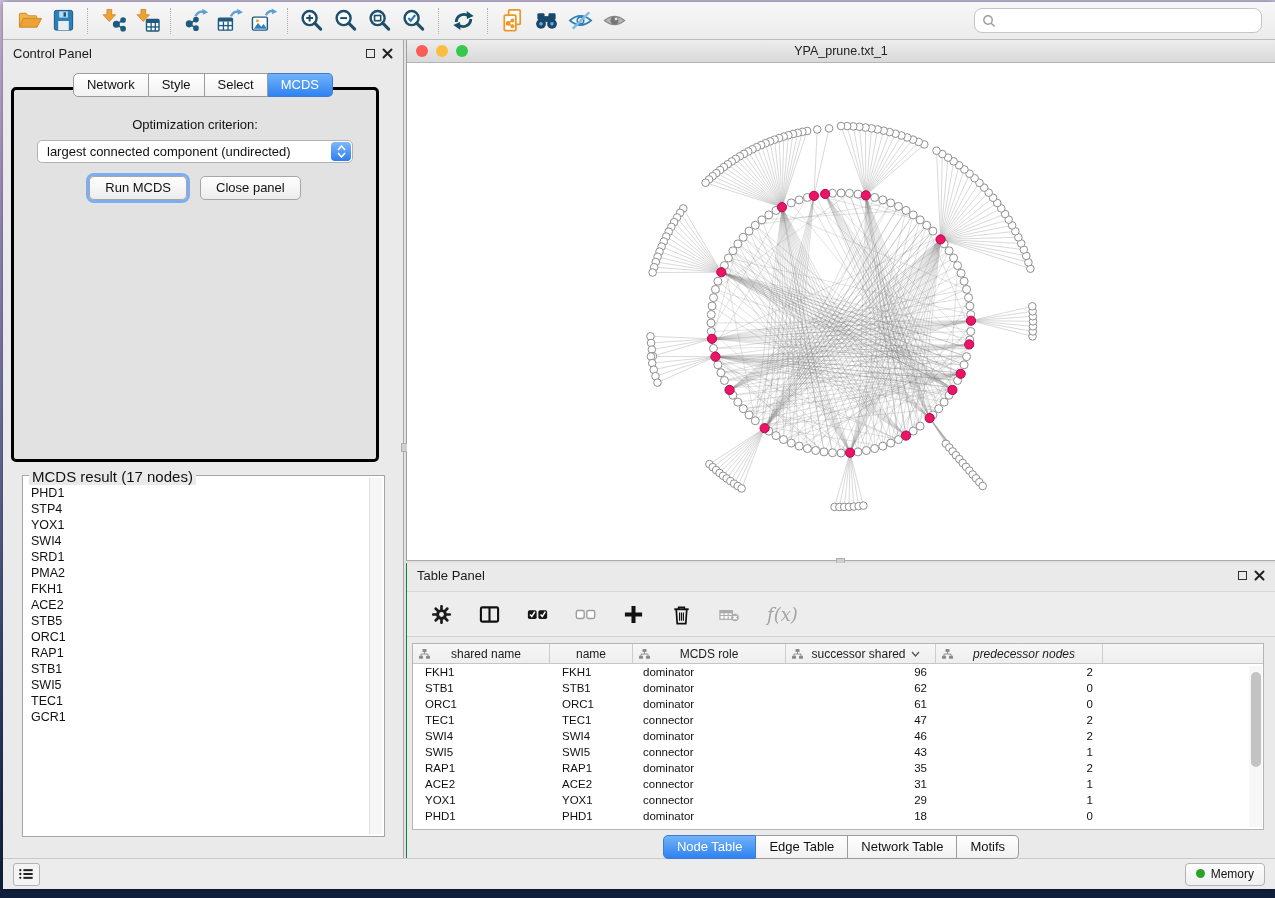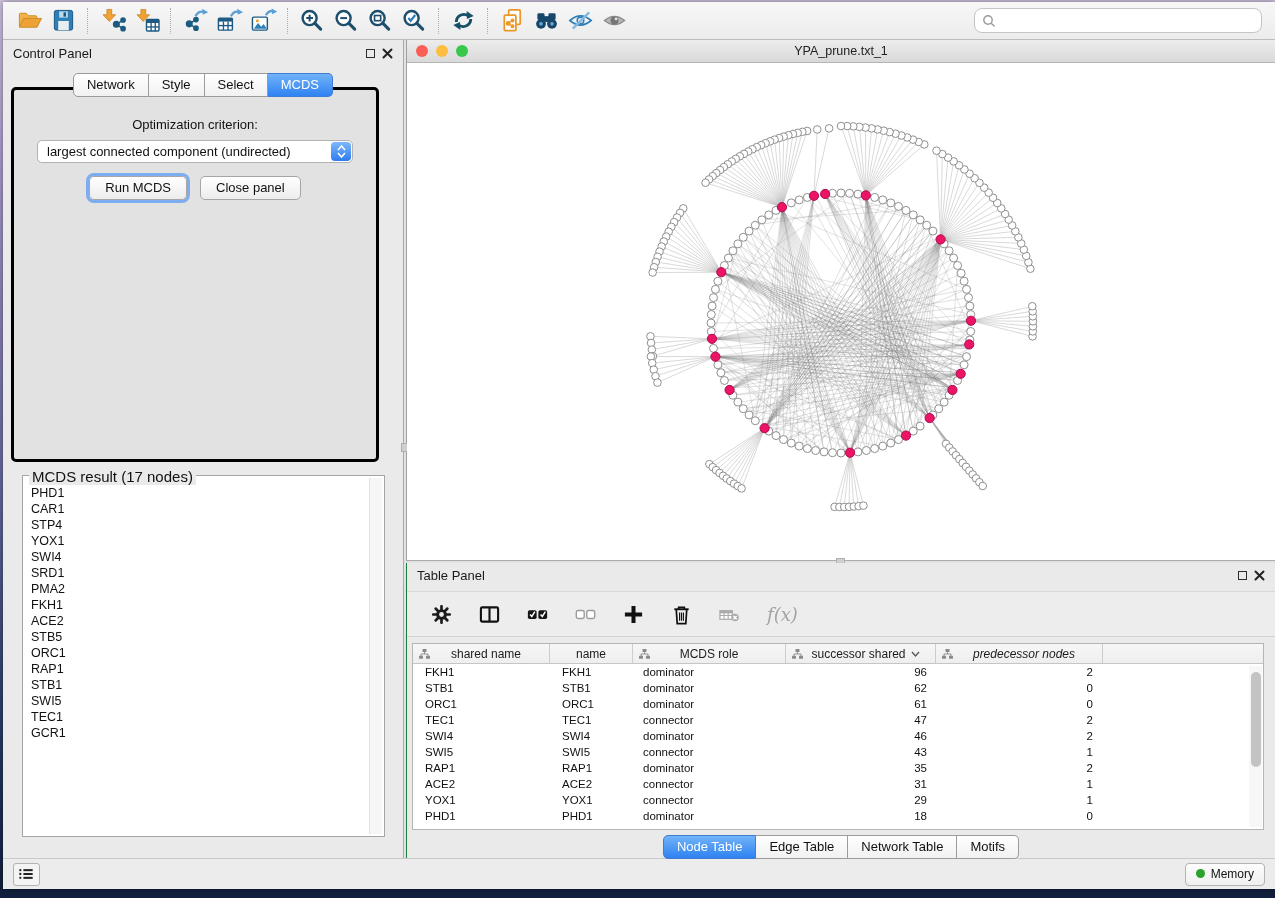--- a/index.html
+++ b/index.html
@@ -310,21 +310,20 @@
         </div>
         <div class="btn-row">
           <button class="btn focus-ring">Run MCDS</button>
           <button class="btn">Close panel</button>
         </div>
       </div>
       <div class="mcds-box">
         <span class="mcds-legend">MCDS result (17 nodes)</span>
         <div class="mcds-list" id="mcdsList">
               <div class="mcds-item">PHD1</div>
-              <div class="mcds-item">CAR1</div>
               <div class="mcds-item">STP4</div>
               <div class="mcds-item">YOX1</div>
               <div class="mcds-item">SWI4</div>
               <div class="mcds-item">SRD1</div>
               <div class="mcds-item">PMA2</div>
               <div class="mcds-item">FKH1</div>
               <div class="mcds-item">ACE2</div>
               <div class="mcds-item">STB5</div>
               <div class="mcds-item">ORC1</div>
               <div class="mcds-item">RAP1</div>

